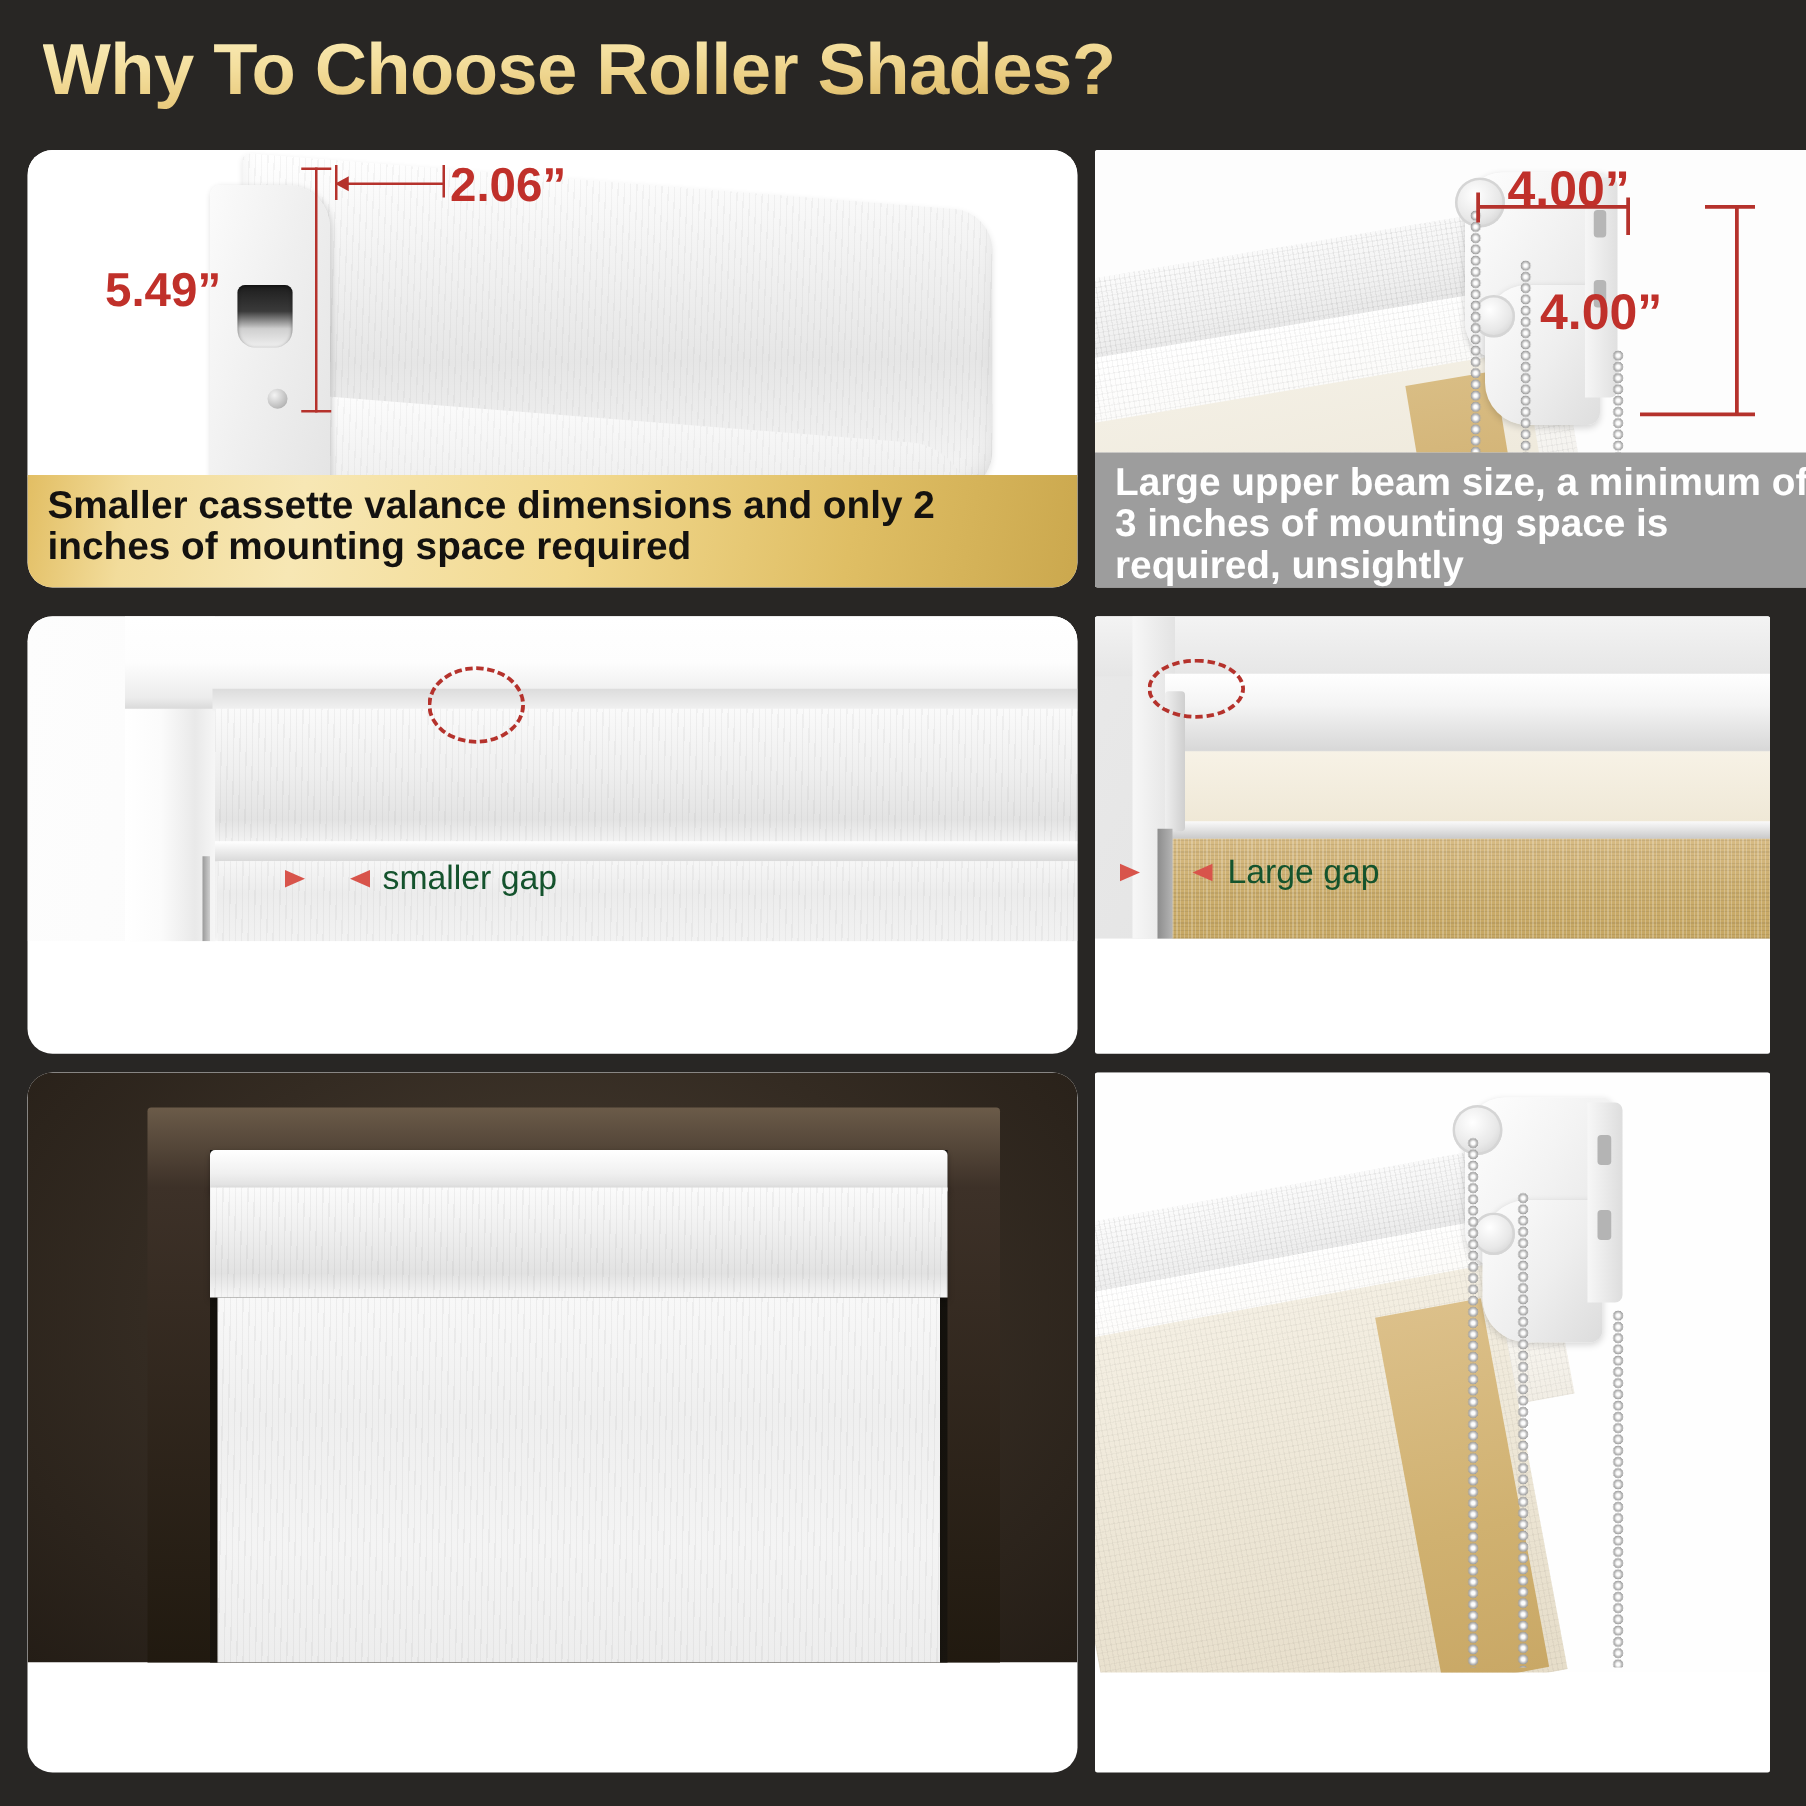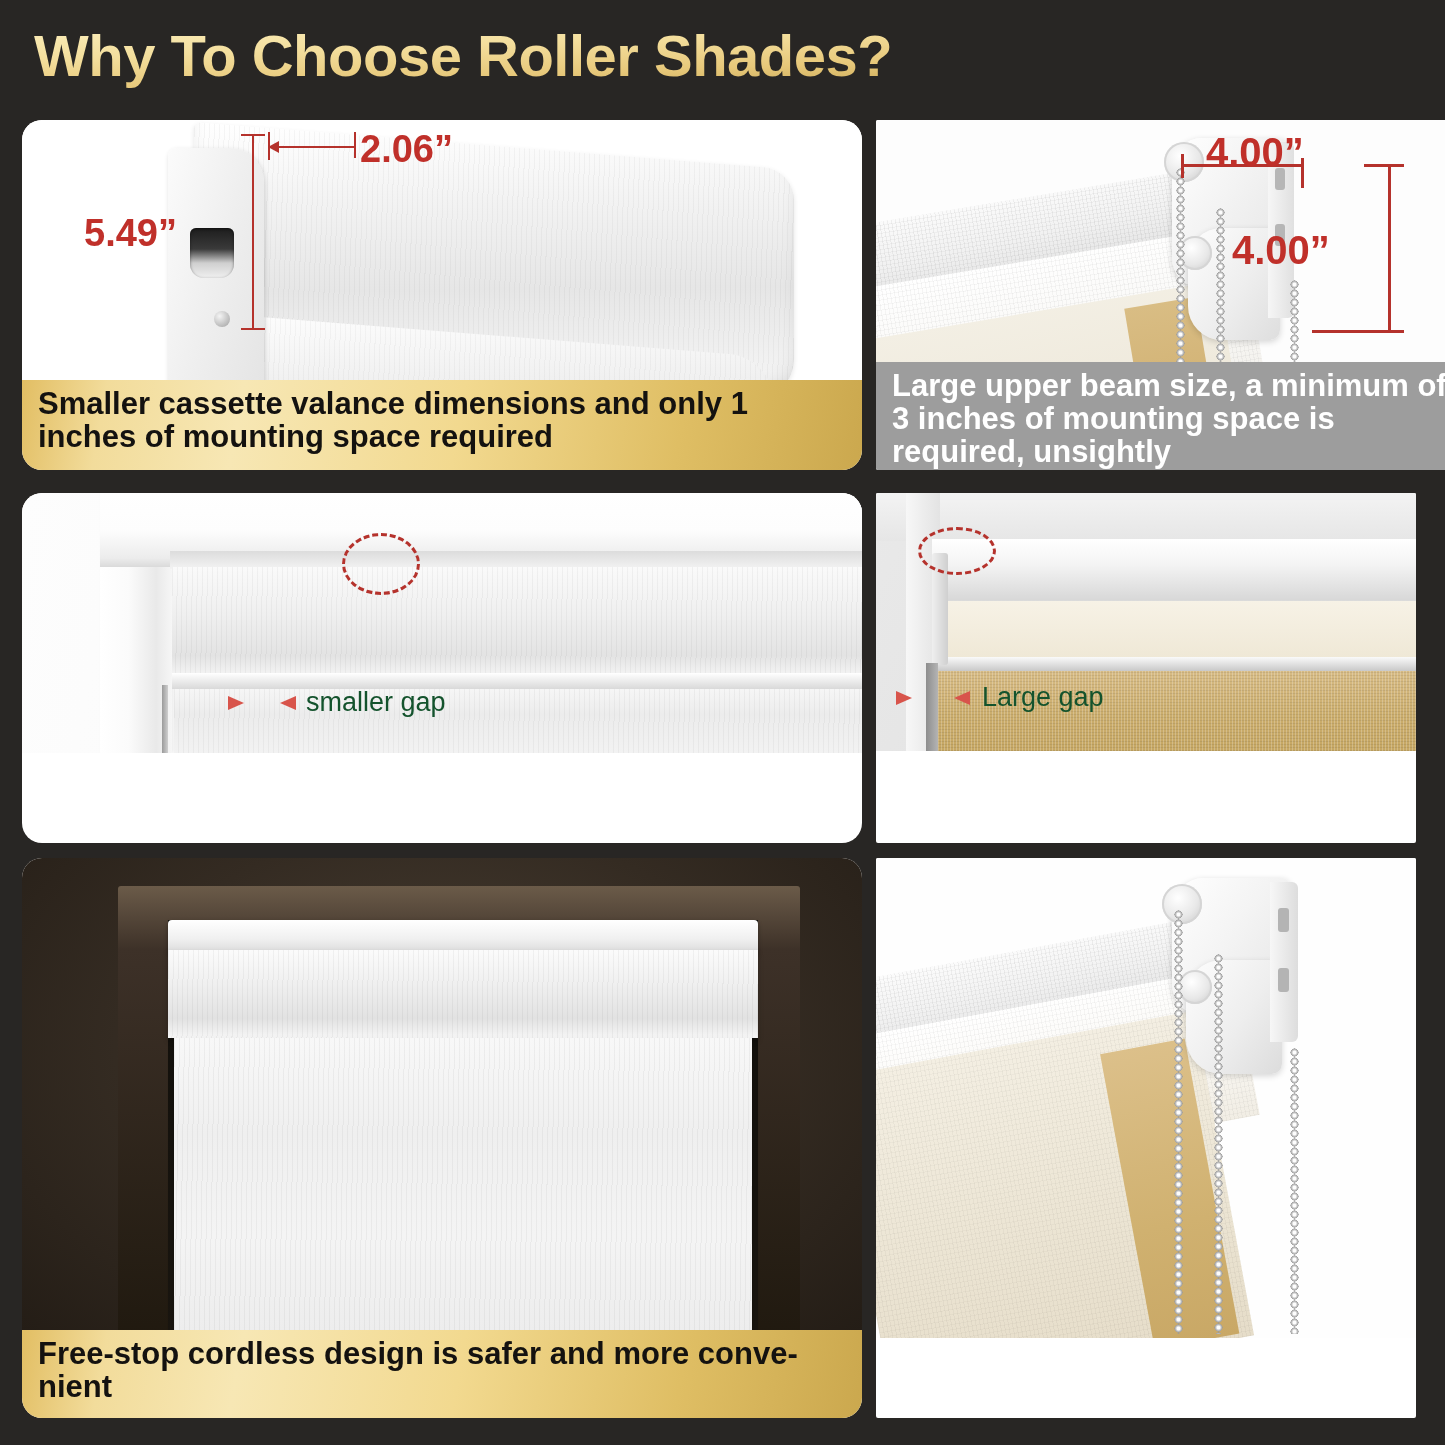--- a/index.html
+++ b/index.html
@@ -391,21 +391,21 @@
     <div class="dim-line" style="left:332px; top:12px; width:2px; height:26px;"></div>
     <div class="dim-line" style="left:248px; top:26px; width:86px; height:2px;"></div>
     <div class="arrow-l" style="left:246px; top:21px;"></div>
     <div class="dim-txt" style="left:338px; top:8px; font-size:38px;">2.06”</div>
 
     <div class="dim-line" style="left:230px; top:14px; width:2px; height:196px;"></div>
     <div class="dim-line" style="left:219px; top:14px; width:24px; height:2px;"></div>
     <div class="dim-line" style="left:219px; top:208px; width:24px; height:2px;"></div>
     <div class="dim-txt" style="left:62px; top:92px; font-size:38px;">5.49”</div>
   </div>
-  <div class="caption gold" style="height:90px; font-size:31px;">Smaller cassette valance dimensions and only 1 inches of mounting space required</div>
+  <div class="caption gold" style="height:90px; font-size:31px;">Smaller cassette valance dimensions and only 2 inches of mounting space required</div>
 </div>
 
 <div class="panel sharp" style="left:876px; top:120px; width:585px; height:350px;">
   <div class="photo" style="height:242px;">
     <div class="p2-bg"></div>
     <div class="p2-roll"></div>
     <div class="p2-fabwhite"></div>
     <div class="p2-fabcream"></div>
     <div class="p2-fabtan"></div>
     <div class="p2-bracket"></div>
@@ -476,21 +476,20 @@
     <div class="p5-view">
       <div class="p5-sky"></div>
 
     </div>
 
     <div class="p5-headrail"></div>
     <div class="p5-valance"></div>
     <div class="p5-shade"></div>
 
   </div>
-  <div class="caption gold" style="height:88px; font-size:31px;">Free-stop cordless design is safer and more conve-nient</div>
 </div>
 
 <div class="panel sharp" style="left:876px; top:858px; width:540px; height:560px;">
   <div class="photo" style="height:480px;">
     <div class="p6-bg"></div>
     <div class="p6-roll"></div>
     <div class="p6-fabwhite"></div>
     <div class="p6-fabcream"></div>
     <div class="p6-fabtan"></div>
     <div class="p6-bracket"></div>

